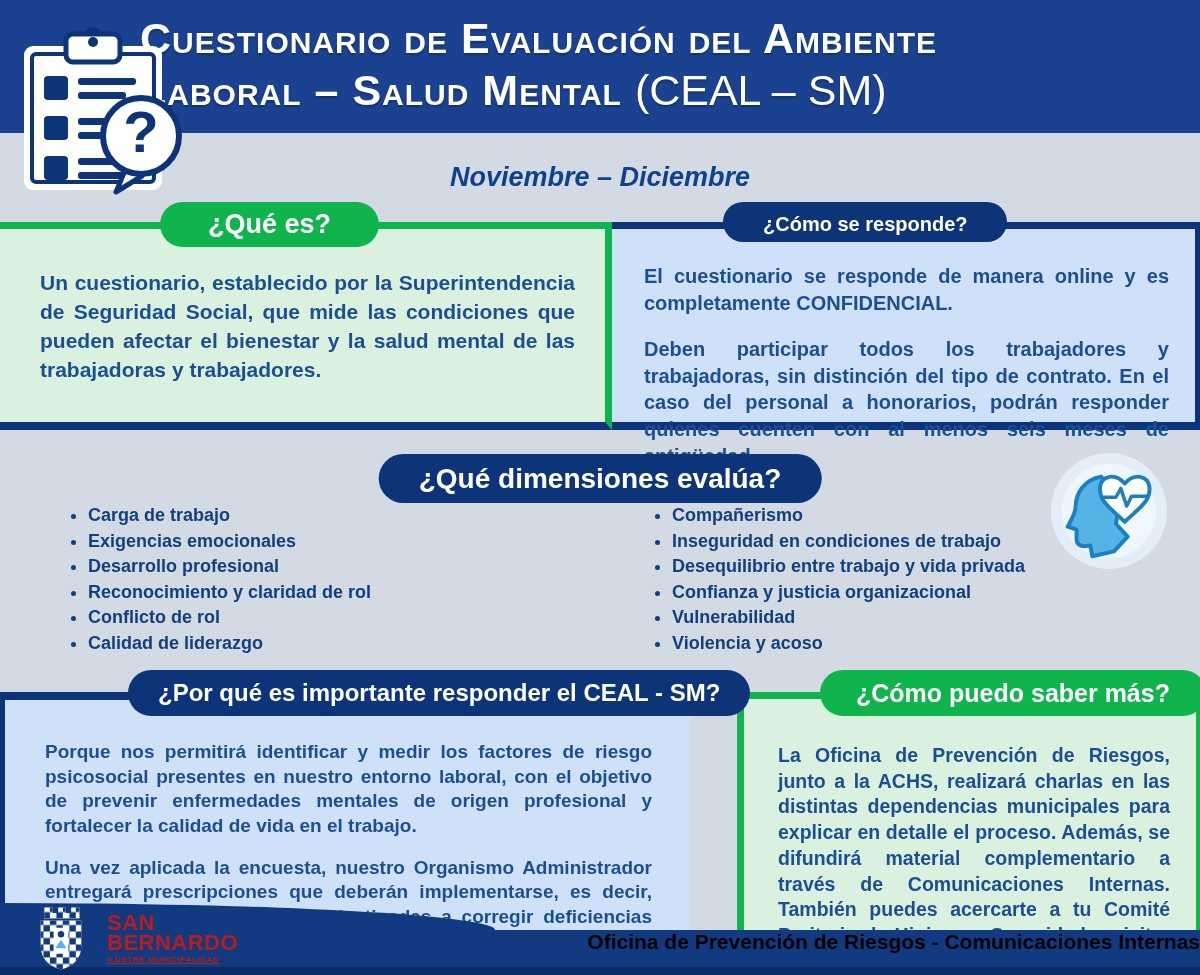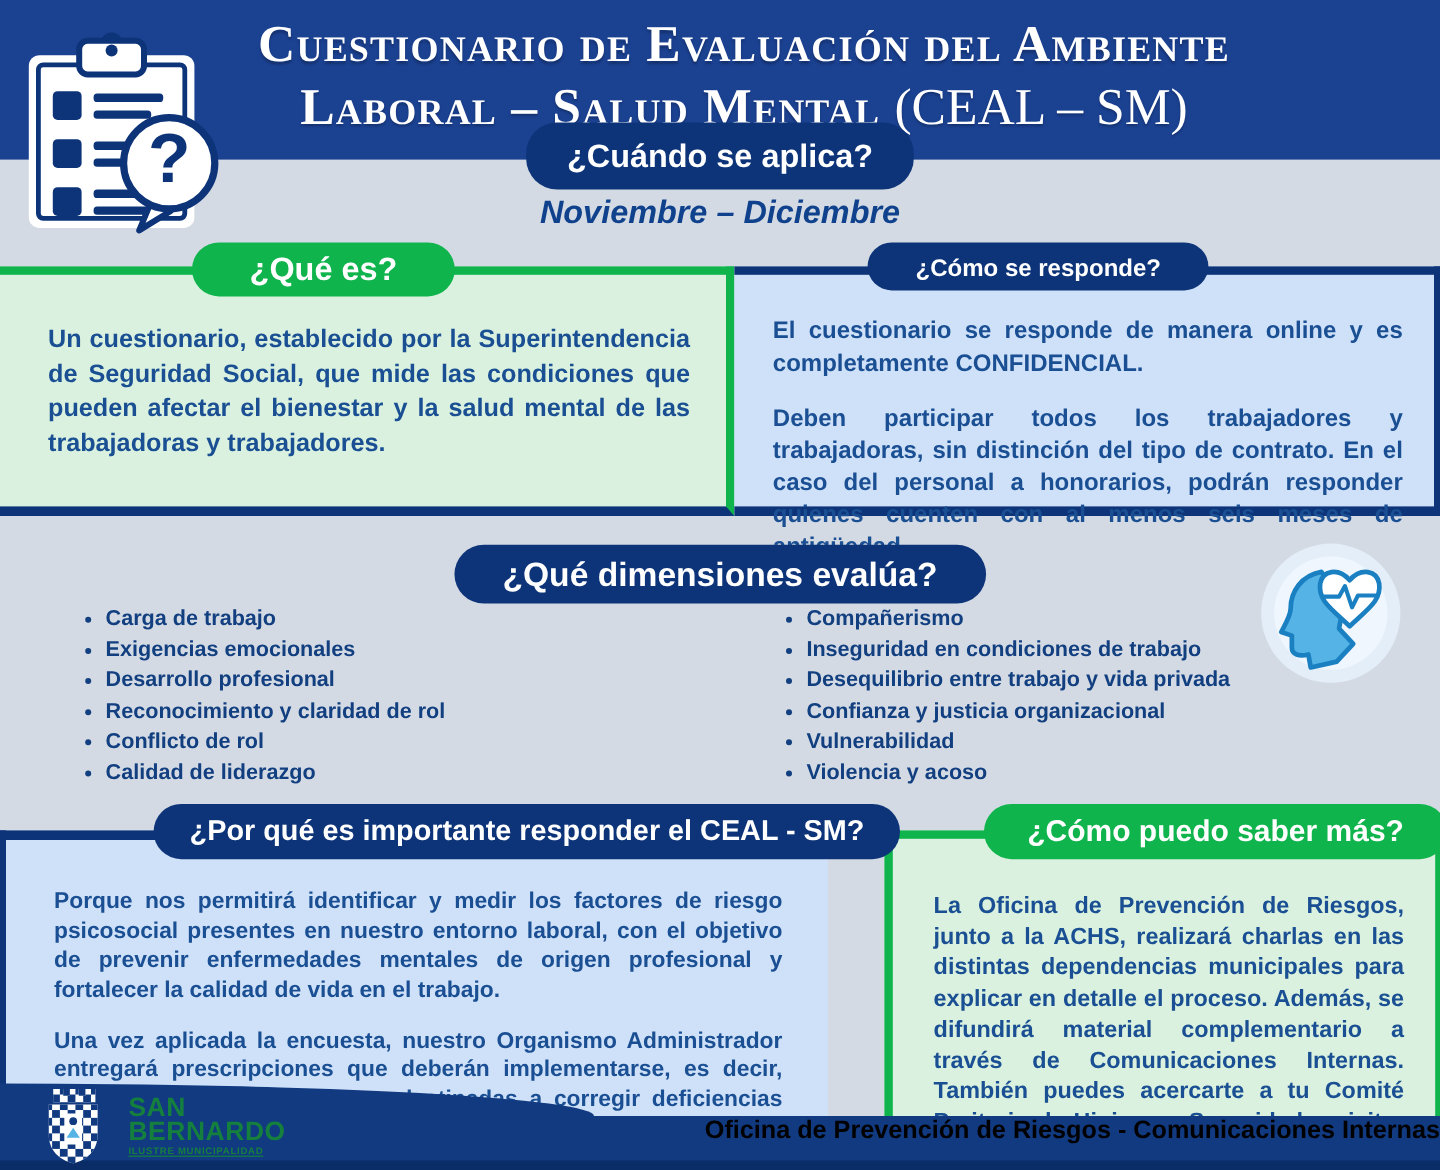--- a/index.html
+++ b/index.html
@@ -8,23 +8,23 @@
     --body-text:#1a4f93; --bullet-text:#123f80; --footer-navy:#113a80;
     --icon-blue:#55b3e5; --icon-stroke:#1a80c2;
   }
   *{margin:0;padding:0;box-sizing:border-box;}
   html,body{background:#9aa4b2;}
   body{font-family:"Liberation Sans",sans-serif;}
   .page{position:relative;width:1200px;height:975px;background:var(--page-bg);overflow:hidden;margin:0 auto;}
 
   
   .header{position:absolute;top:0;left:0;width:100%;height:133px;background:var(--navy-header);}
-  .title{position:absolute;top:12px;left:140px;right:100px;text-align:center;color:#fff;
+  .title{position:absolute;top:12px;left:140px;right:100px;text-align:left;color:#fff;
          font-variant:small-caps;font-weight:bold;font-size:43px;line-height:52px;letter-spacing:1px;
-         text-shadow:0 2px 2px rgba(0,0,0,.25);font-family:Liberation Serif, serif;}
+         text-shadow:0 2px 2px rgba(0,0,0,.25);}
   .title .suffix{font-variant:normal;font-weight:400;letter-spacing:0;}
   .clipboard{position:absolute;top:20px;left:8px;width:182px;height:176px;z-index:3;}
 
   .when-pill{position:absolute;top:102px;left:50%;transform:translateX(-50%);z-index:2;
              background:var(--navy-pill);color:#fff;font-weight:bold;font-size:27px;
              height:56px;line-height:56px;padding:0 34px;border-radius:26px;white-space:nowrap;}
   .when-value{position:absolute;top:162px;left:0;width:100%;text-align:center;
               color:#0f418c;font-weight:bold;font-style:italic;font-size:27px;}
 
   
@@ -69,21 +69,21 @@
   .why-body{padding:40px 38px 0 40px;font-size:19px;line-height:1.3;}
   .why-body p{margin:0 0 17px;}
   .know-body{padding:44px 26px 0 34px;font-size:19.5px;line-height:1.32;}
 
   
   .footer{position:absolute;bottom:0;left:0;width:100%;height:45px;background:var(--footer-navy);}
   .footer-bump{position:absolute;bottom:45px;left:0;width:495px;height:27px;background:var(--footer-navy);
                border-radius:0 100% 0 0;}
   .footer-dark-edge{position:absolute;bottom:0;left:0;width:100%;height:8px;background:#0a2d68;}
   .logo{position:absolute;left:24px;bottom:4px;display:flex;align-items:center;gap:9px;z-index:2;}
-  .logo-text{color:#15803d;line-height:.92;}
+  .logo-text{color:#b91c1c;line-height:.92;}
   .logo-text .l1,.logo-text .l2{font-size:22px;font-weight:bold;letter-spacing:.5px;}
   .logo-text .l3{font-size:8px;font-weight:bold;letter-spacing:.6px;margin-top:3px;text-decoration:underline;}
   .footer-label{position:absolute;left:140px;right:0;bottom:21px;text-align:right;color:#000000;
                 font-weight:600;font-size:21px;z-index:2;}
 </style>
 </head>
 <body>
 
 <div class="page">
 
@@ -106,21 +106,20 @@
     <rect x="70" y="98" width="42" height="7" rx="3" fill="#0d3479"></rect>
     <rect x="70" y="112" width="42" height="7" rx="3" fill="#0d3479"></rect>
     <rect x="36" y="136" width="24" height="24" rx="4" fill="#0d3479"></rect>
     <rect x="70" y="138" width="52" height="7" rx="3" fill="#0d3479"></rect>
     <rect x="70" y="152" width="52" height="7" rx="3" fill="#0d3479"></rect>
     <path d="M118 148 L108 172 L134 156 Z" fill="#ffffff" stroke="#0d3479" stroke-width="5" stroke-linejoin="round"></path>
     <circle cx="133" cy="116" r="38" fill="#ffffff" stroke="#0d3479" stroke-width="6"></circle>
     <text x="133" y="132" text-anchor="middle" font-family="Liberation Sans, sans-serif" font-size="58" font-weight="bold" fill="#0d3479">?</text>
   </svg>
 
-  <div class="when-pill">¿Cuándo se aplica?</div>
   <div class="when-value">Noviembre – Diciembre</div>
 
   <div class="top-row">
     <div class="box-what">
       <div class="body-text what-body">Un cuestionario, establecido por la Superintendencia de Seguridad Social, que mide las condiciones que pueden afectar el bienestar y la salud mental de las trabajadoras y trabajadores.</div>
     </div>
     <div class="box-how">
       <div class="body-text how-body">
         <p><span>El cuestionario se responde de manera online y es completamente </span><b>CONFIDENCIAL.</b></p>
         <p>Deben participar todos los trabajadores y trabajadoras, sin distinción del tipo de contrato. En el caso del personal a honorarios, podrán responder quienes cuenten con al menos seis meses de antigüedad.</p>

